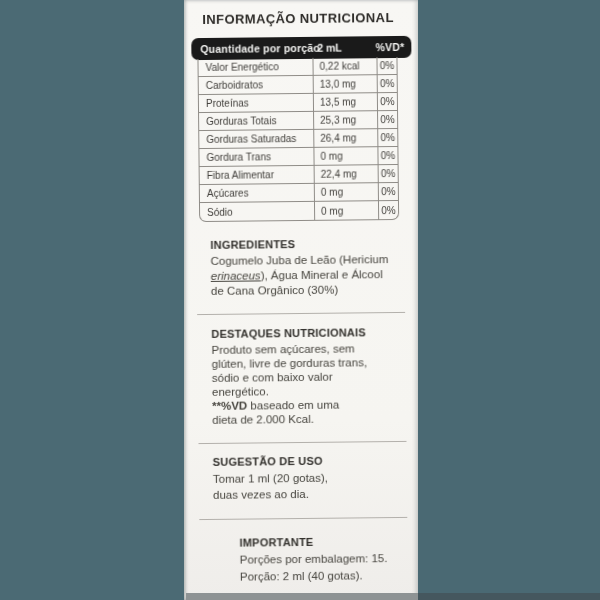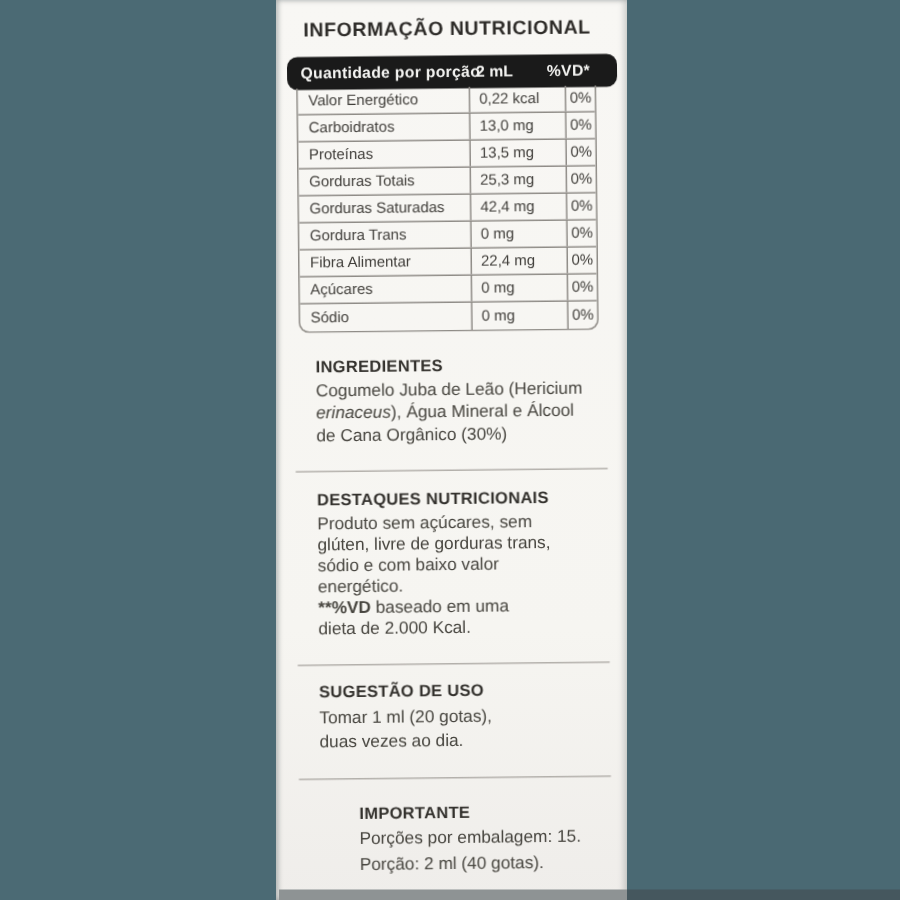--- a/index.html
+++ b/index.html
@@ -27,21 +27,21 @@
     font-size:13px;font-weight:bold;letter-spacing:.4px;color:#2e2c29;
   }
   .header-bar{
     position:absolute;left:10px;top:37px;width:220px;height:22px;
     background:#1a1a1a;border-radius:7px;
     color:#f4f4f2;font-size:10.5px;font-weight:bold;
     display:flex;align-items:center;
   }
   .header-bar .h1{padding-left:9px;letter-spacing:.2px;}
   .header-bar .h2{position:absolute;left:126px;}
-  .header-bar .h3{position:absolute;right:18px;letter-spacing:.2px;}
+  .header-bar .h3{position:absolute;right:7px;letter-spacing:.2px;}
   .table{
     position:absolute;left:16px;top:58px;width:200px;
     border:1px solid #8f8c87;border-top:none;border-radius:0 0 7px 7px;
     background:transparent;box-sizing:border-box;overflow:hidden;
   }
   .t-row{display:flex;height:18px;border-bottom:1px solid #8f8c87;box-sizing:border-box;align-items:stretch;}
   .t-row:last-child{border-bottom:none;}
   .t-cell{display:flex;align-items:center;font-size:10px;color:#403e3a;box-sizing:border-box;}
   .t-name{width:114px;padding-left:7px;}
   .t-amount{width:64px;border-left:1px solid #8f8c87;padding-left:6px;}
@@ -98,21 +98,21 @@
             <div class="t-cell t-amount">13,5 mg</div>
             <div class="t-cell t-vd">0%</div>
           </div>
           <div class="t-row">
             <div class="t-cell t-name">Gorduras Totais</div>
             <div class="t-cell t-amount">25,3 mg</div>
             <div class="t-cell t-vd">0%</div>
           </div>
           <div class="t-row">
             <div class="t-cell t-name">Gorduras Saturadas</div>
-            <div class="t-cell t-amount">42,4 mg</div>
+            <div class="t-cell t-amount">26,4 mg</div>
             <div class="t-cell t-vd">0%</div>
           </div>
           <div class="t-row">
             <div class="t-cell t-name">Gordura Trans</div>
             <div class="t-cell t-amount">0 mg</div>
             <div class="t-cell t-vd">0%</div>
           </div>
           <div class="t-row">
             <div class="t-cell t-name">Fibra Alimentar</div>
             <div class="t-cell t-amount">22,4 mg</div>
@@ -127,21 +127,21 @@
             <div class="t-cell t-name">Sódio</div>
             <div class="t-cell t-amount">0 mg</div>
             <div class="t-cell t-vd">0%</div>
           </div>
         </div>
 
       <div class="section sec-ingredientes">
         <div class="sec-heading">INGREDIENTES</div>
         <div class="sec-lines">
             <div class="sec-line"><span>Cogumelo Juba de Leão (</span><span style="">Hericium</span></div>
-            <div class="sec-line"><span style="font-style: italic;">erinaceus</span><span>), Água Mineral e Álcool</span></div>
+            <div class="sec-line"><span style="font-style: italic; text-decoration: underline;">erinaceus</span><span>), Água Mineral e Álcool</span></div>
             <div class="sec-line"><span>de Cana Orgânico (30%)</span></div>
           </div>
       </div>
 
       <div class="divider div-1"></div>
 
       <div class="section sec-destaques">
         <div class="sec-heading">DESTAQUES NUTRICIONAIS</div>
         <div class="sec-lines">
             <div class="sec-line"><span>Produto sem açúcares, sem</span></div>

